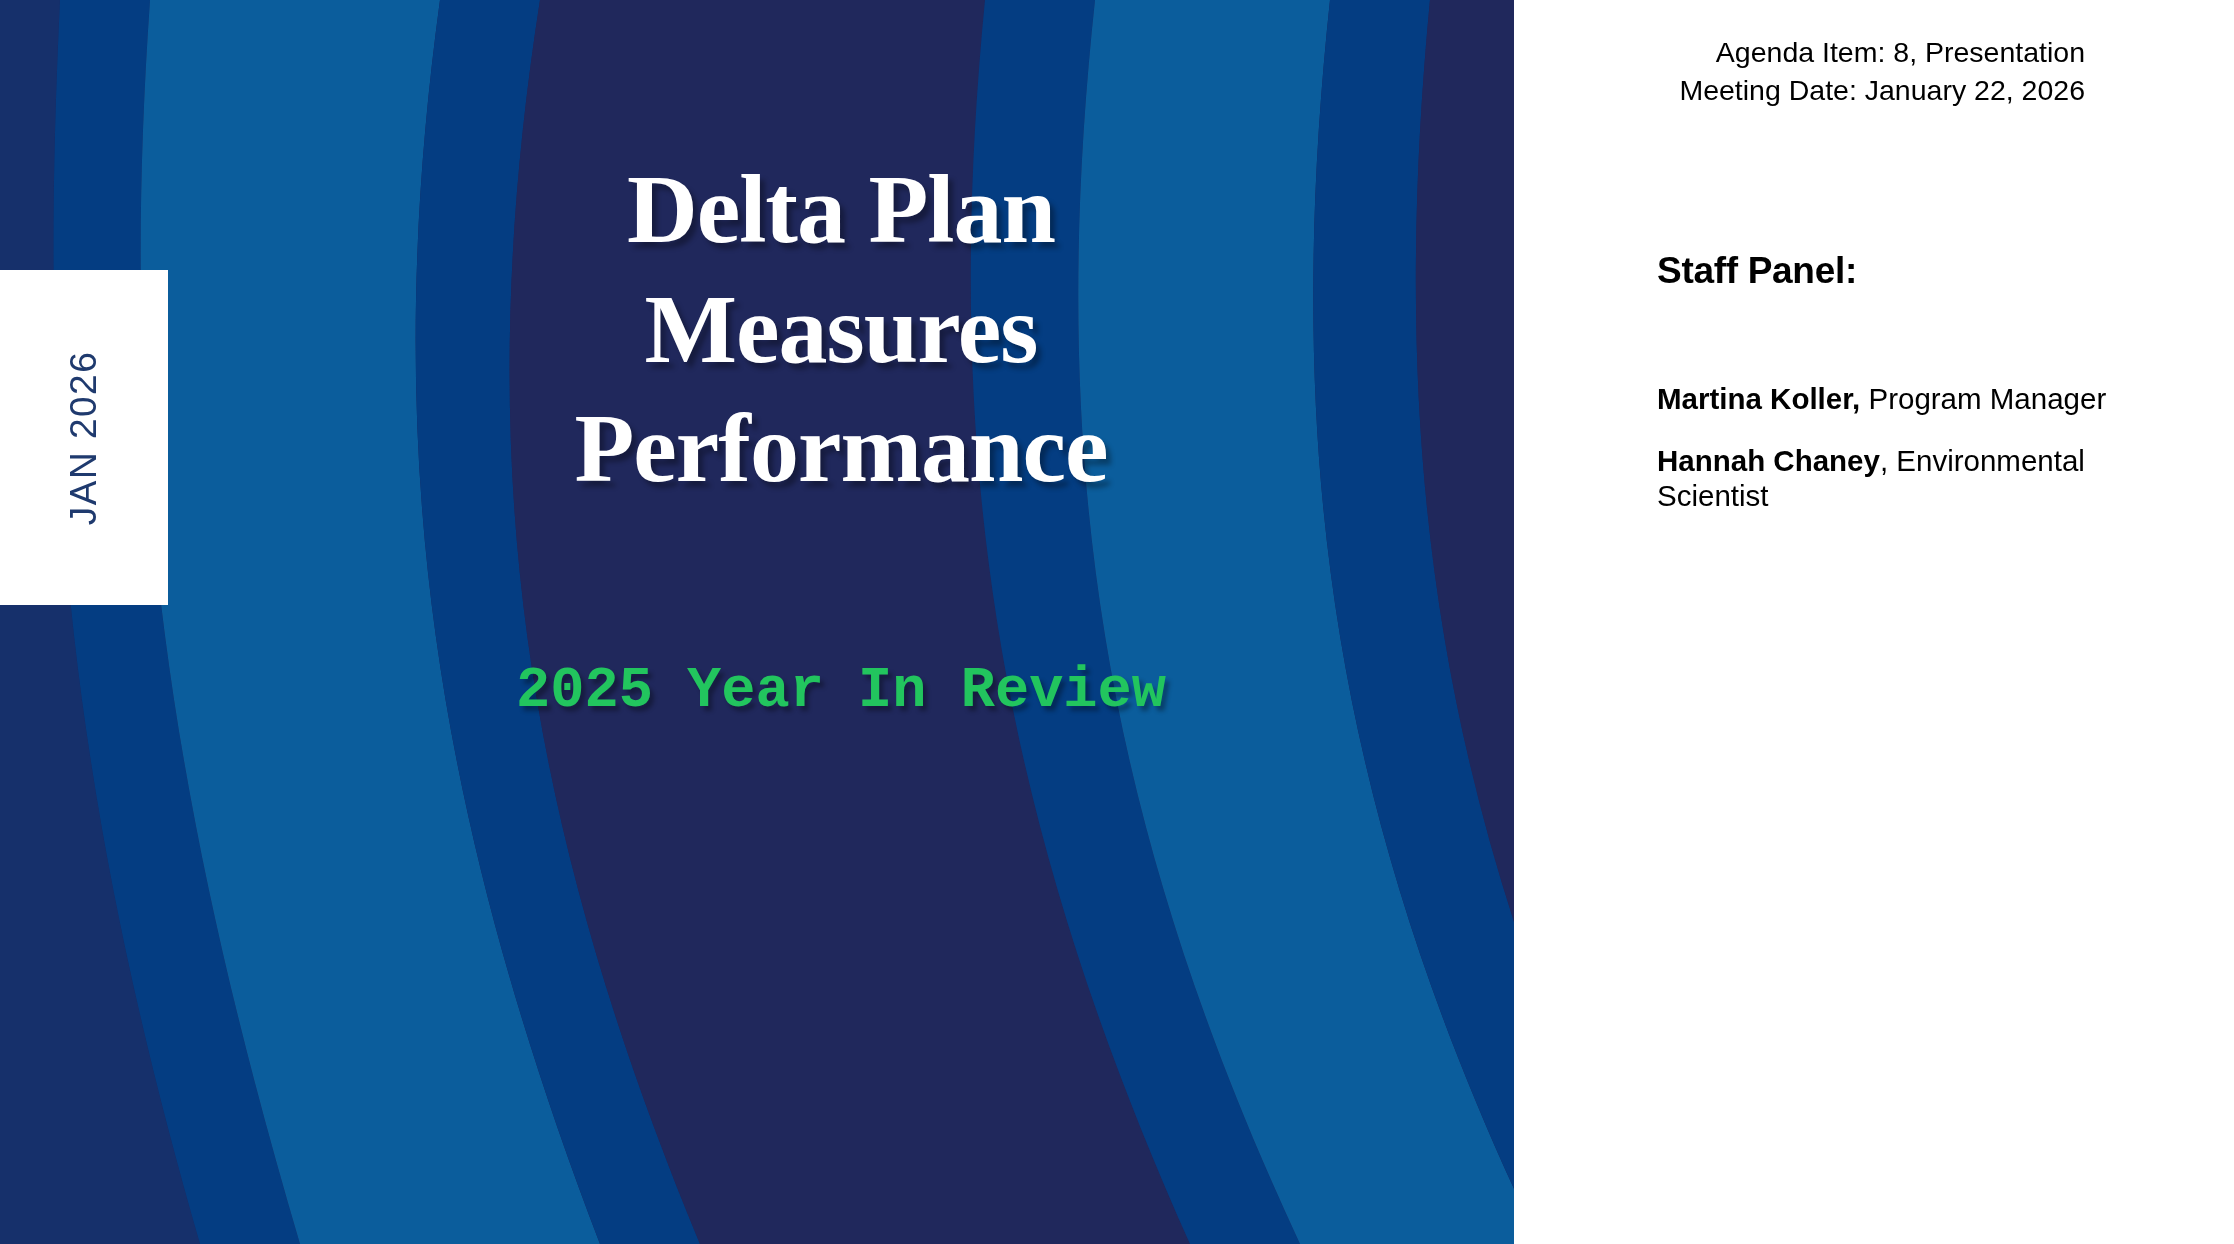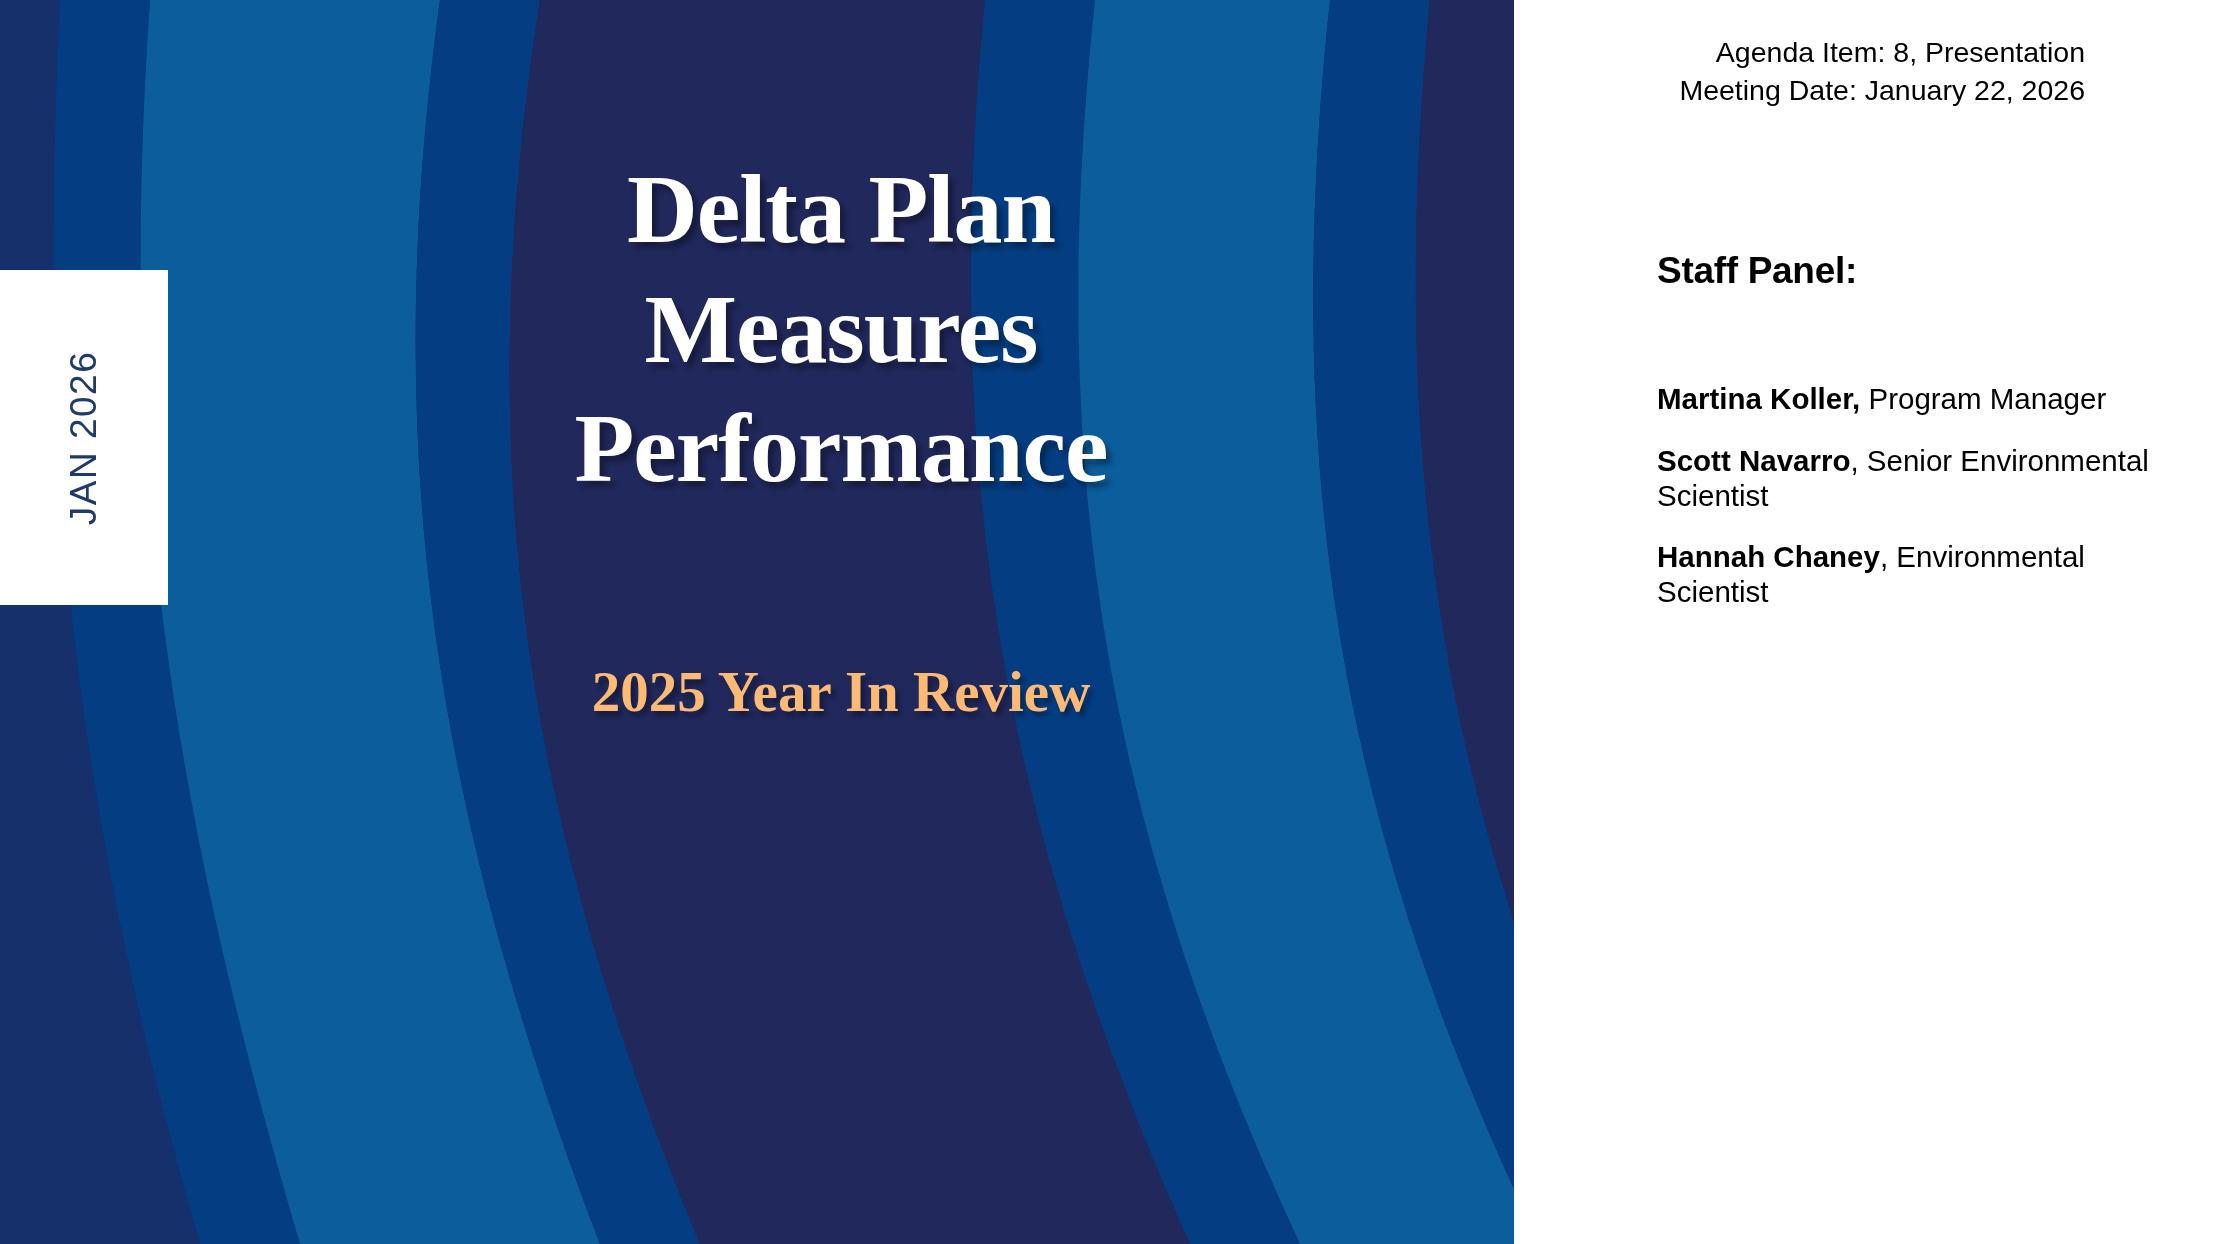--- a/index.html
+++ b/index.html
@@ -59,22 +59,22 @@
     font-family:Liberation Serif, serif;
     font-weight:bold;
     font-size:98px;
     line-height:1.22;
     letter-spacing:-1px;
     text-shadow:5px 6px 5px rgba(0,0,0,0.32);
     padding:0 40px;
   }
   .hero-subtitle {
     margin-top:150px;
-    color:#fdba74;
-    font-family:Liberation Serif, serif;
+    color:#22c55e;
+    font-family:Liberation Mono, monospace;
     font-weight:bold;
     font-size:57px;
     letter-spacing:0px;
     text-shadow:4px 5px 4px rgba(0,0,0,0.32);
   }
 
   
   .side {
     position:absolute;
     left:1514px; top:12px;
@@ -165,21 +165,18 @@
       <div>Meeting Date: January 22, 2026</div>
     </div>
 
     <div class="panel-heading">Staff Panel:</div>
 
     <div class="panel-list">
       <div class="panel-person">
         <span class="pname">Martina Koller,</span><span class="prole"> Program Manager</span>
       </div>
       <div class="panel-person">
-        <span class="pname">Scott Navarro</span><span class="prole">, Senior Environmental Scientist</span>
-      </div>
-      <div class="panel-person">
         <span class="pname">Hannah Chaney</span><span class="prole">, Environmental Scientist</span>
       </div>
     </div>
 
   </div>
 </div>
 
 </body></html>

